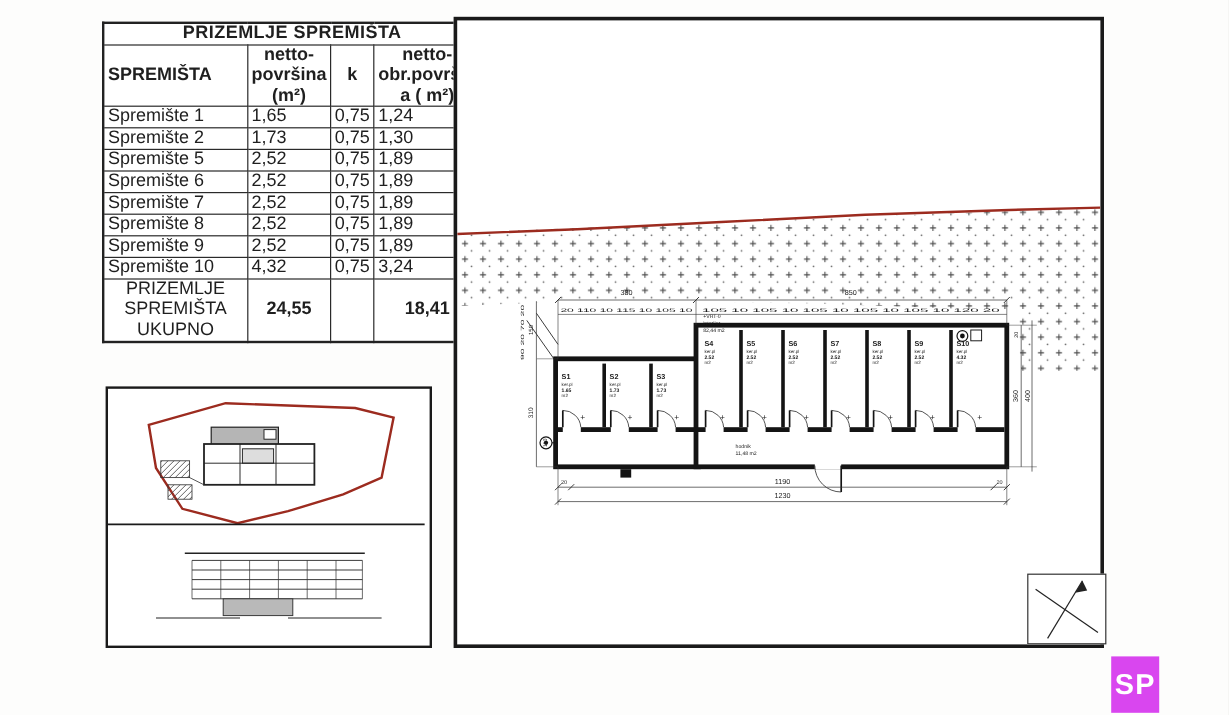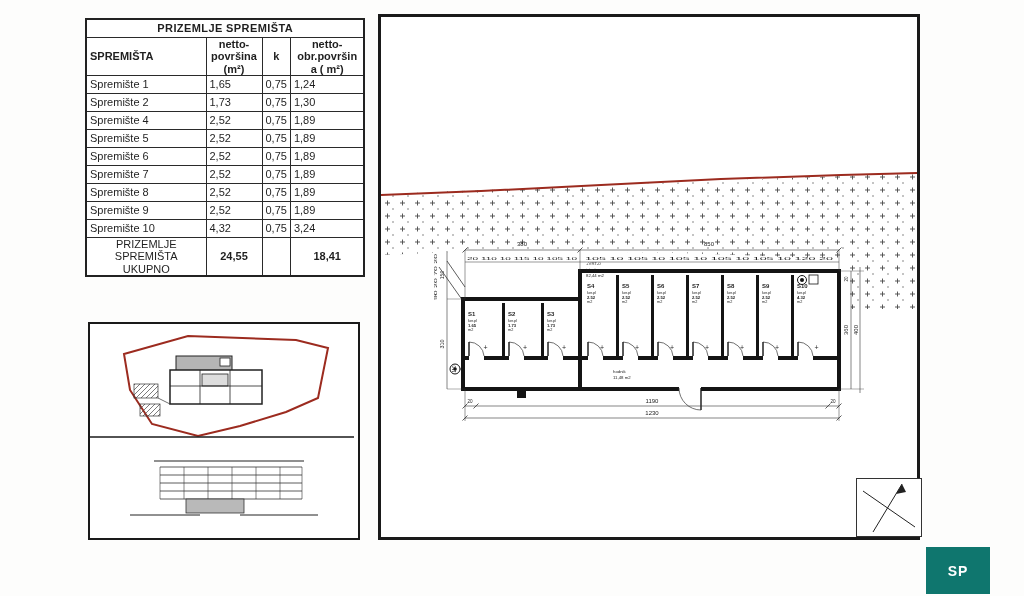--- a/index.html
+++ b/index.html
@@ -1,39 +1,39 @@
 <!DOCTYPE html>
 <html><head>
 <meta charset="utf-8">
 <style>
   html,body{margin:0;padding:0;background:#e8e8e6;}
   .page{position:relative;width:1024px;height:596px;background:#fdfdfc;overflow:hidden;
         font-family:"Liberation Sans",sans-serif;color:#1f1f1f;}
   
   .tbl{position:absolute;left:85px;top:18px;border-collapse:collapse;table-layout:fixed;
        background:#fff;border:2px solid #222;}
-  .tbl th,.tbl td{border:1px solid #2a2a2a;padding:0 3px;font-size:11px;line-height:1.12;
+  .tbl th,.tbl td{border:1px solid #2a2a2a;padding:0 3px;font-size:15px;line-height:1.12;
        height:17px;overflow:hidden;}
   .title-cell{font-weight:700;font-size:11.5px;text-align:center;height:18px;letter-spacing:.4px;}
   .hdr{font-weight:700;font-size:10px;text-align:center;vertical-align:middle;height:44px;}
   .hdr-name{text-align:left;font-size:11px;}
   .pre{white-space:pre-line;margin-left:37px;}
   .c-name{text-align:left;margin-top:23px;}
   .c-num{text-align:left;margin-top:16px;}
   .total-label{font-weight:400;text-align:center;height:50px;vertical-align:middle;}
   .total-num{font-weight:700;text-align:center;vertical-align:middle;}
   
   .siteplan{position:absolute;left:88px;top:322px;width:268px;height:214px;
             border:2px solid #1a1a1a;background:#fff;}
   .plan-box{position:absolute;left:378px;top:14px;width:536px;height:520px;
             border:3px solid #1a1a1a;background:#fff;}
   .north-box{position:absolute;left:856px;top:478px;width:64px;height:57px;
              border:1.5px solid #333;background:#fff;z-index:3;}
-  .sp-badge{position:absolute;left:926px;top:547px;width:64px;height:47px;background:#0f766e;
-            color:#fff;font-weight:700;font-size:14px;display:flex;align-items:center;
+  .sp-badge{position:absolute;left:926px;top:547px;width:40px;height:47px;background:#d946ef;
+            color:#fff;font-weight:700;font-size:24px;display:flex;align-items:center;
             justify-content:center;letter-spacing:1px;}
   svg text{font-family:"Liberation Sans",sans-serif;fill:#1d1d1d;}
 </style>
 </head>
 <body>
 
 <div class="page">
 
   <table class="tbl">
     <colgroup>
@@ -62,26 +62,20 @@
           <td class="c-name">Spremište 1</td>
           <td class="c-num">1,65</td>
           <td class="c-num">0,75</td>
           <td class="c-num">1,24</td>
         </tr>
         <tr>
           <td class="c-name">Spremište 2</td>
           <td class="c-num">1,73</td>
           <td class="c-num">0,75</td>
           <td class="c-num">1,30</td>
-        </tr>
-        <tr>
-          <td class="c-name">Spremište 4</td>
-          <td class="c-num">2,52</td>
-          <td class="c-num">0,75</td>
-          <td class="c-num">1,89</td>
         </tr>
         <tr>
           <td class="c-name">Spremište 5</td>
           <td class="c-num">2,52</td>
           <td class="c-num">0,75</td>
           <td class="c-num">1,89</td>
         </tr>
         <tr>
           <td class="c-name">Spremište 6</td>
           <td class="c-num">2,52</td>

